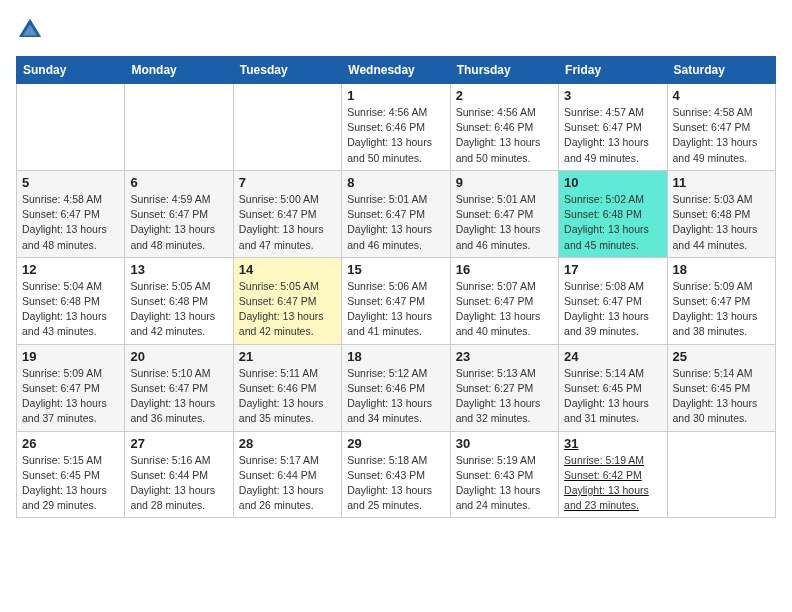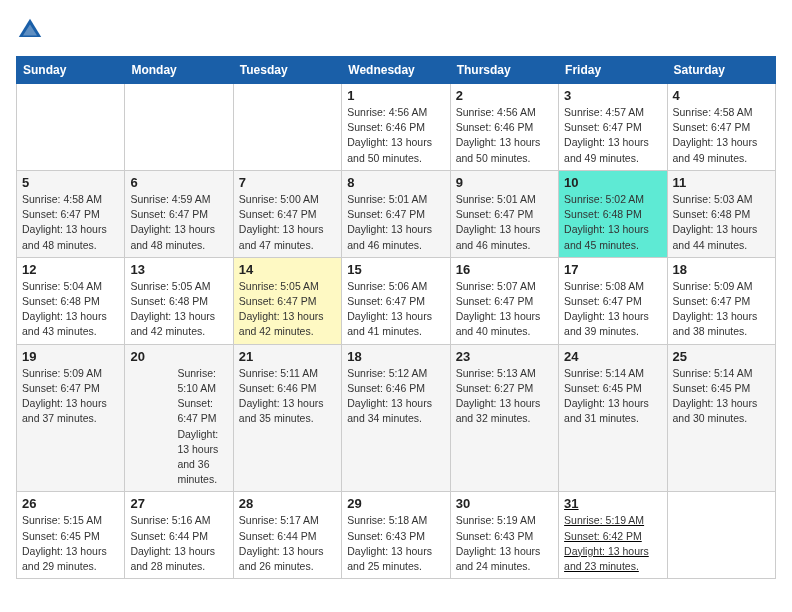--- a/index.html
+++ b/index.html
@@ -245,21 +245,21 @@
       </tr>
       <tr>
         <td style="background-color: rgb(245, 245, 245);">
           <span class="cell-number">19</span>
           <div class="cell-info" style="white-space: pre-line;">Sunrise: 5:09 AM
 Sunset: 6:47 PM
 Daylight: 13 hours and 37 minutes.</div>
         </td>
         <td style="background-color: rgb(245, 245, 245);">
           <span class="cell-number">20</span>
-          <div class="cell-info" style="white-space: pre-line; margin-left: 47px;">Sunrise: 5:10 AM
+          <div class="cell-info" style="white-space: pre-line;">Sunrise: 5:10 AM
 Sunset: 6:47 PM
 Daylight: 13 hours and 36 minutes.</div>
         </td>
         <td style="background-color: rgb(245, 245, 245);">
           <span class="cell-number">21</span>
           <div class="cell-info" style="white-space: pre-line;">Sunrise: 5:11 AM
 Sunset: 6:46 PM
 Daylight: 13 hours and 35 minutes.</div>
         </td>
         <td style="background-color: rgb(245, 245, 245);">

